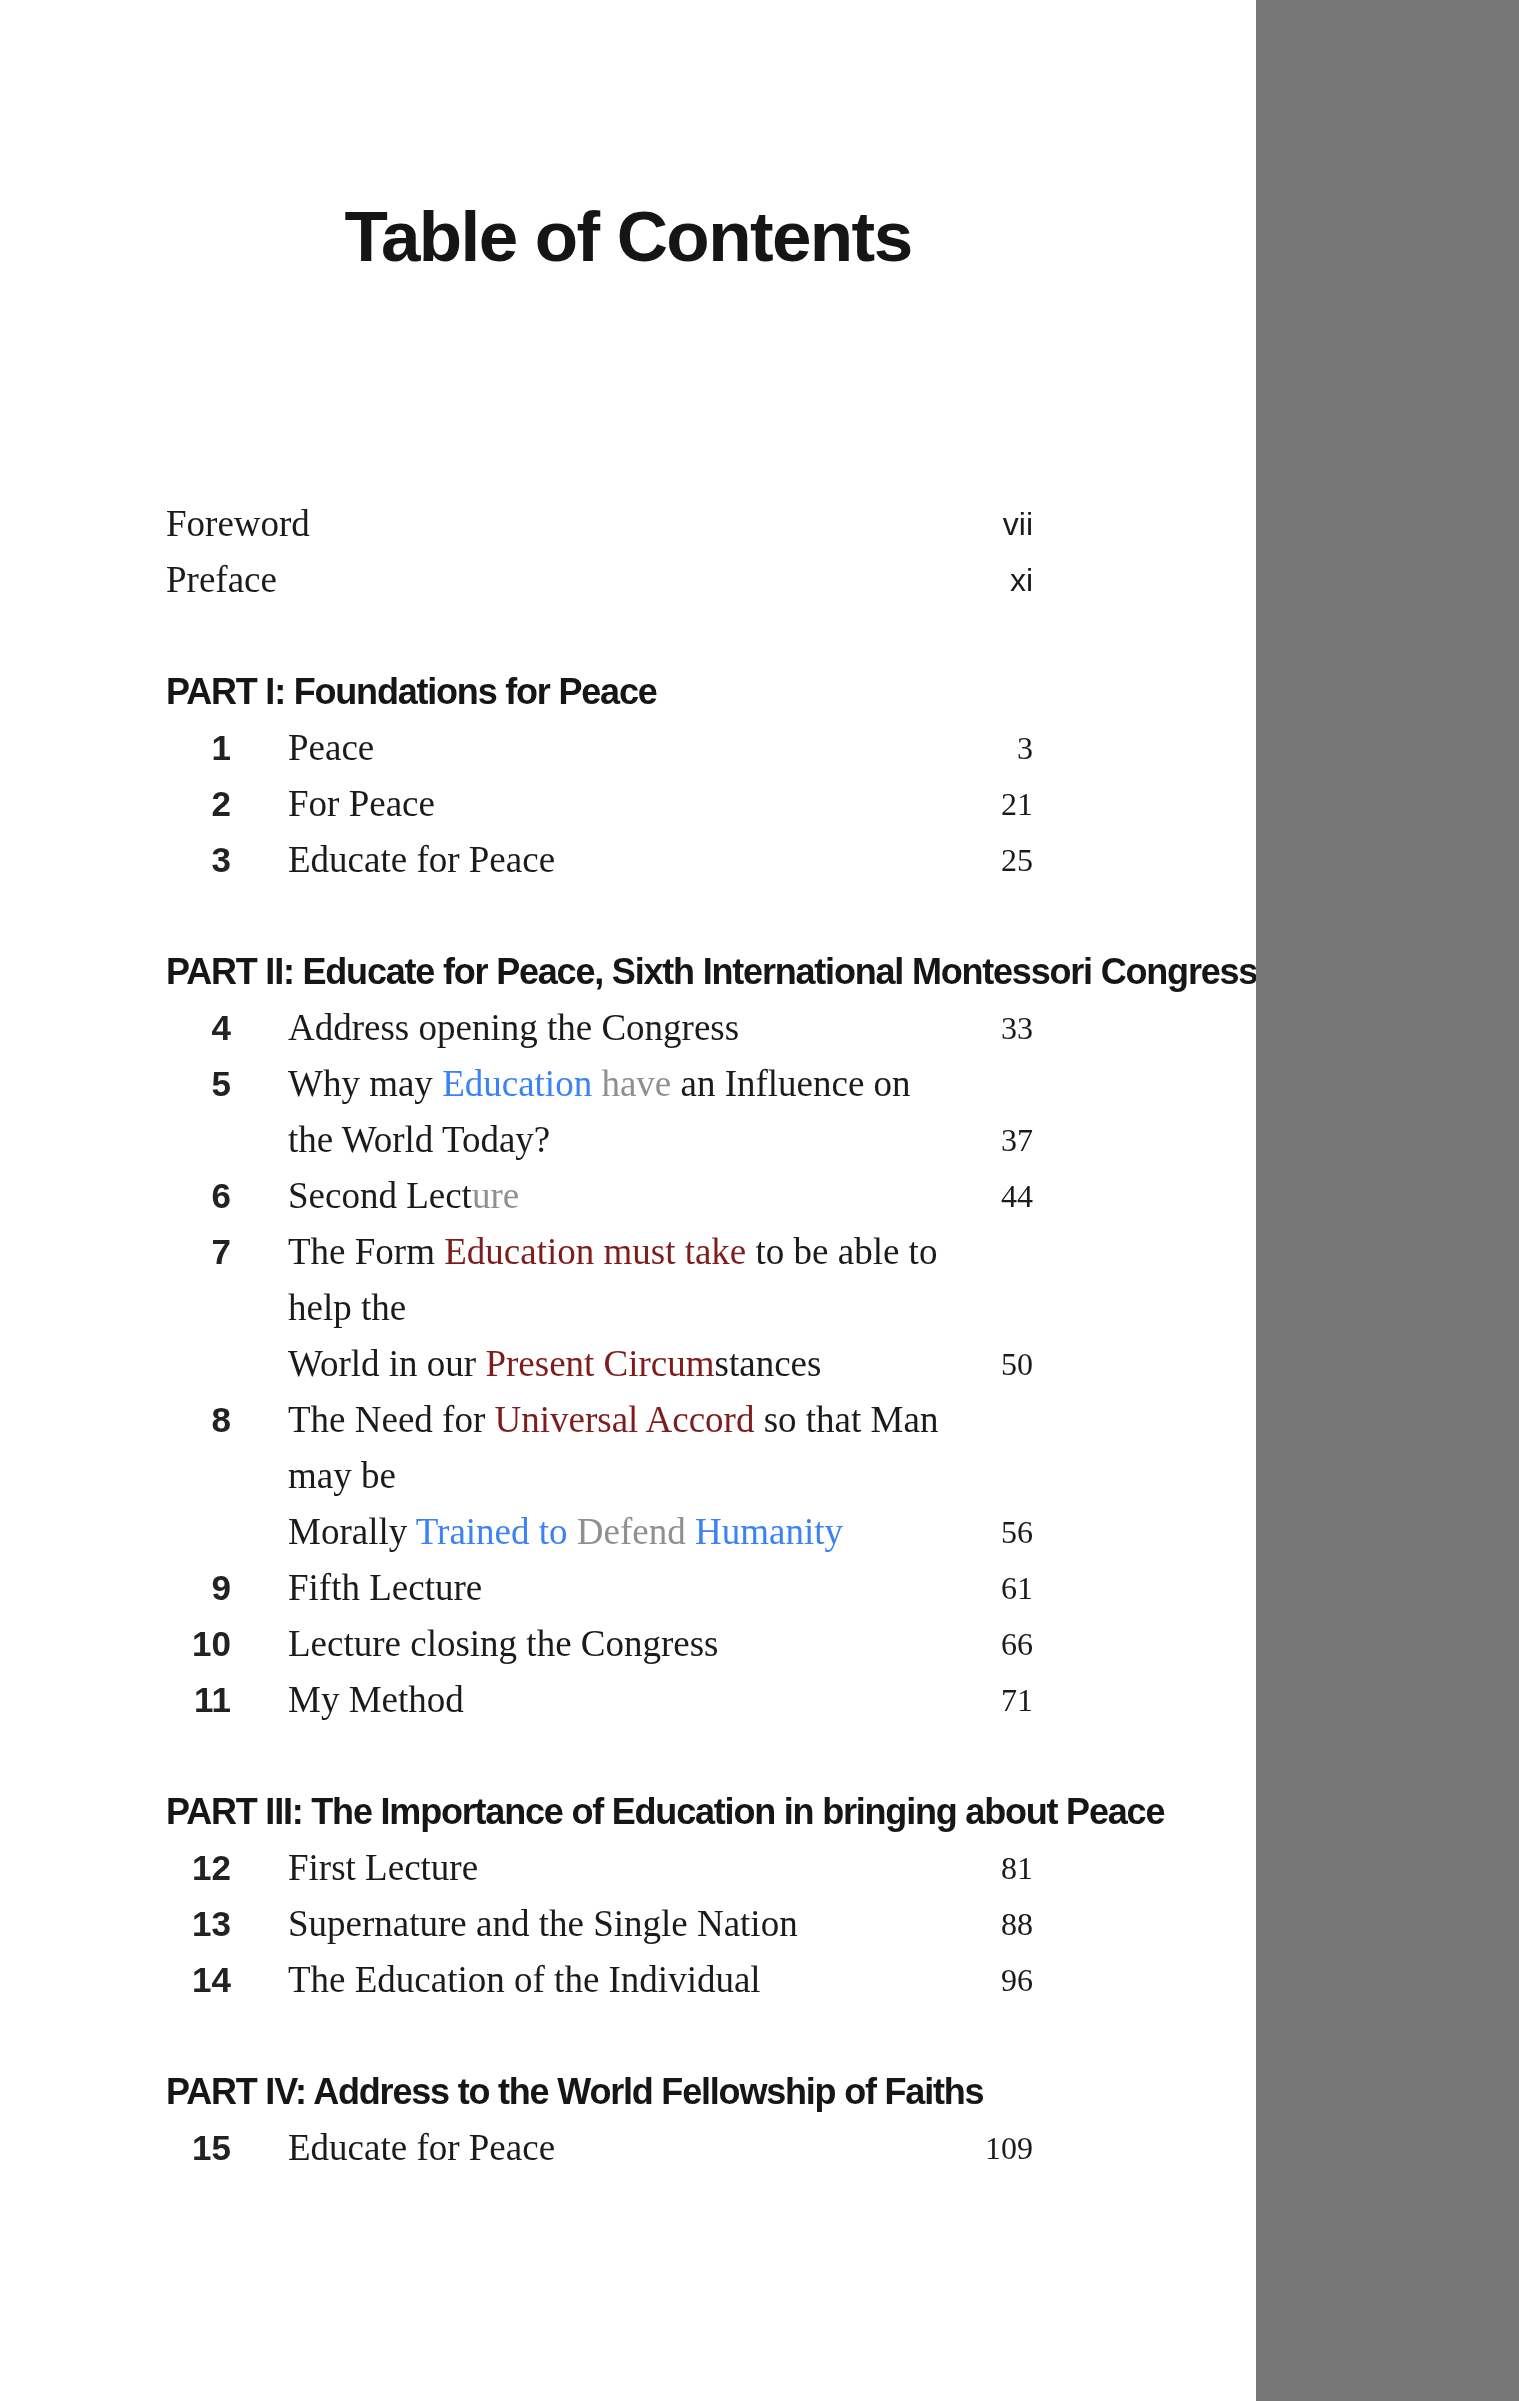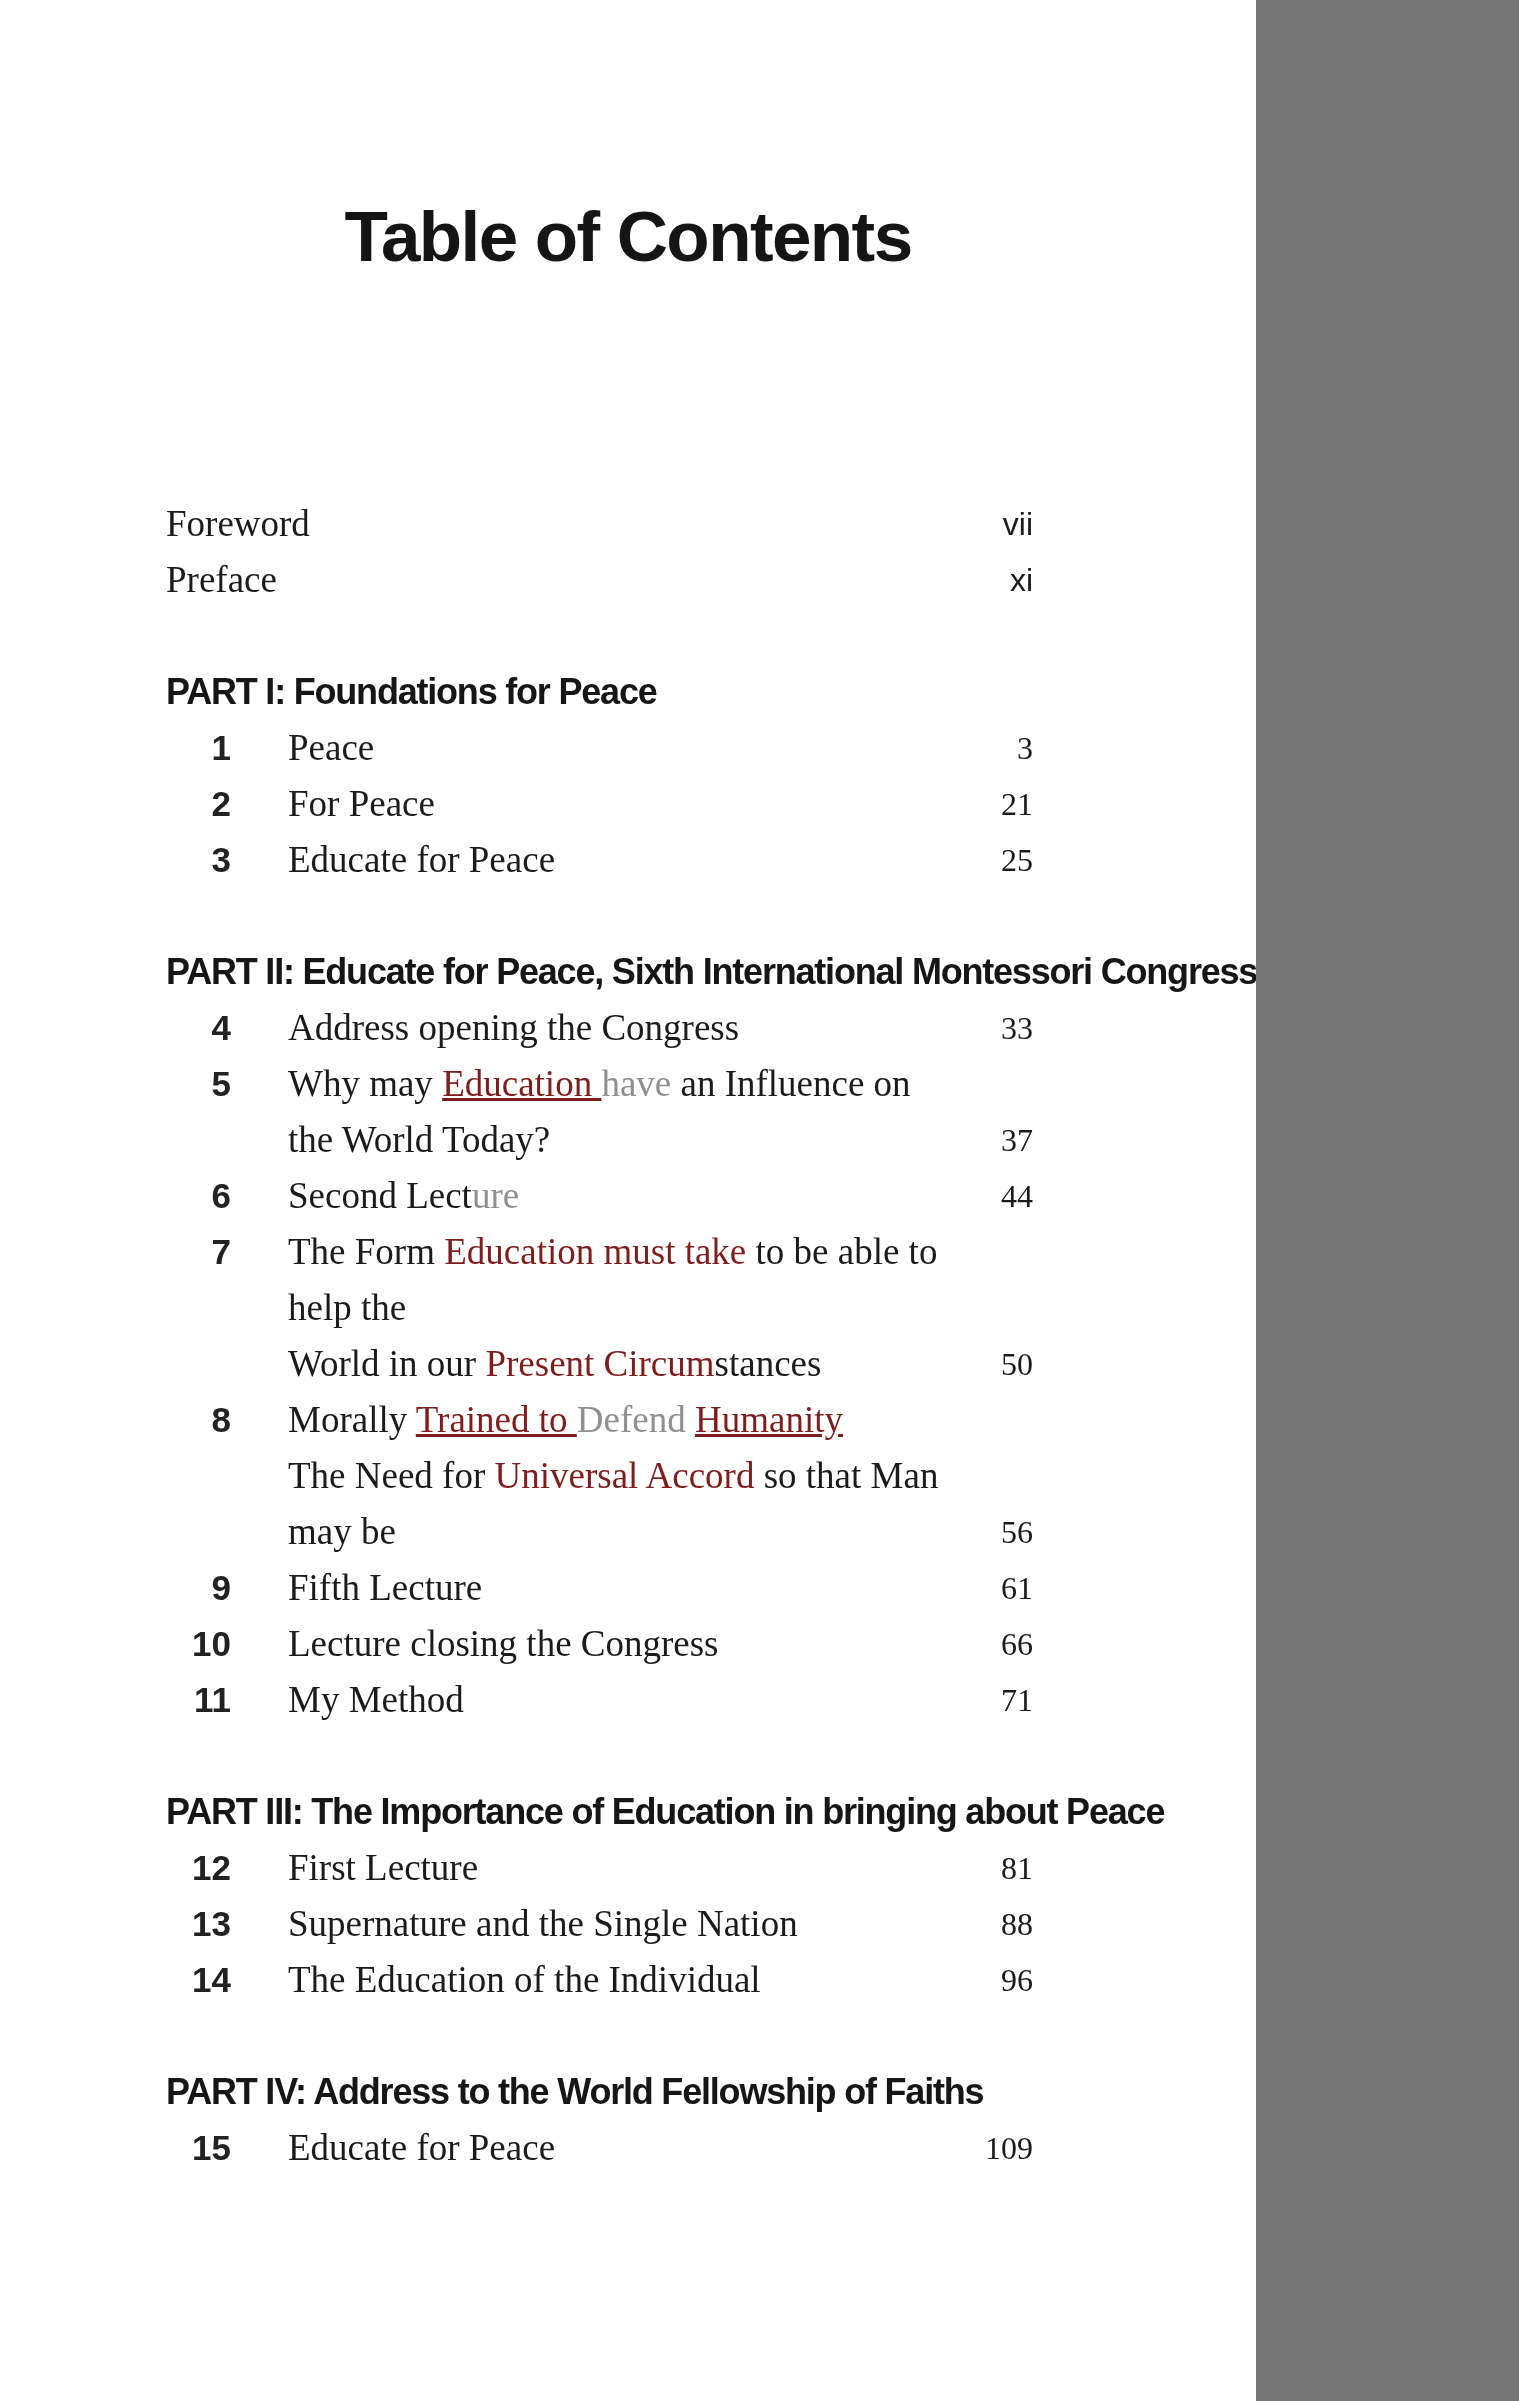--- a/index.html
+++ b/index.html
@@ -63,21 +63,21 @@
     flex:1;
     margin-left:57px;
   }
   .chapter .pg{
     align-self:flex-end;
     text-align:right;
     min-width:81px;
     font-size:32px;
   }
   
-  .f1{color:#7f1d1d;text-decoration:underline;}
+  .f1{color:#3b82f6;}
   .f2{color:#8f8f8f;}
   .f3{color:#7f1d1d;}
   .smudge{
     position:absolute;
     left:1337px;top:2267px;
     width:45px;height:21px;
     border-radius:50%;
     background:radial-gradient(closest-side,#e9e9e9,rgba(255,255,255,0));
   }
 </style>
@@ -143,22 +143,22 @@
         <span class="num">7</span>
         <span class="titles">
           <div class="line"><span>The Form </span><span class="f3">Education must take</span><span> to be able to help the</span></div>
           <div class="line"><span>World in our </span><span class="f3">Present Circum</span><span>stances</span></div>
         </span>
         <span class="pg">50</span>
       </div>
       <div class="row chapter">
         <span class="num">8</span>
         <span class="titles">
+          <div class="line"><span>The Need for </span><span class="f3">Universal Accord</span><span> so that Man may be</span></div>
           <div class="line"><span>Morally </span><span class="f1">Trained to </span><span class="f2">Defend </span><span class="f1">Humanity</span></div>
-          <div class="line"><span>The Need for </span><span class="f3">Universal Accord</span><span> so that Man may be</span></div>
         </span>
         <span class="pg">56</span>
       </div>
       <div class="row chapter">
         <span class="num">9</span>
         <span class="titles">
           <div class="line"><span>Fifth Lecture</span></div>
         </span>
         <span class="pg">61</span>
       </div>

